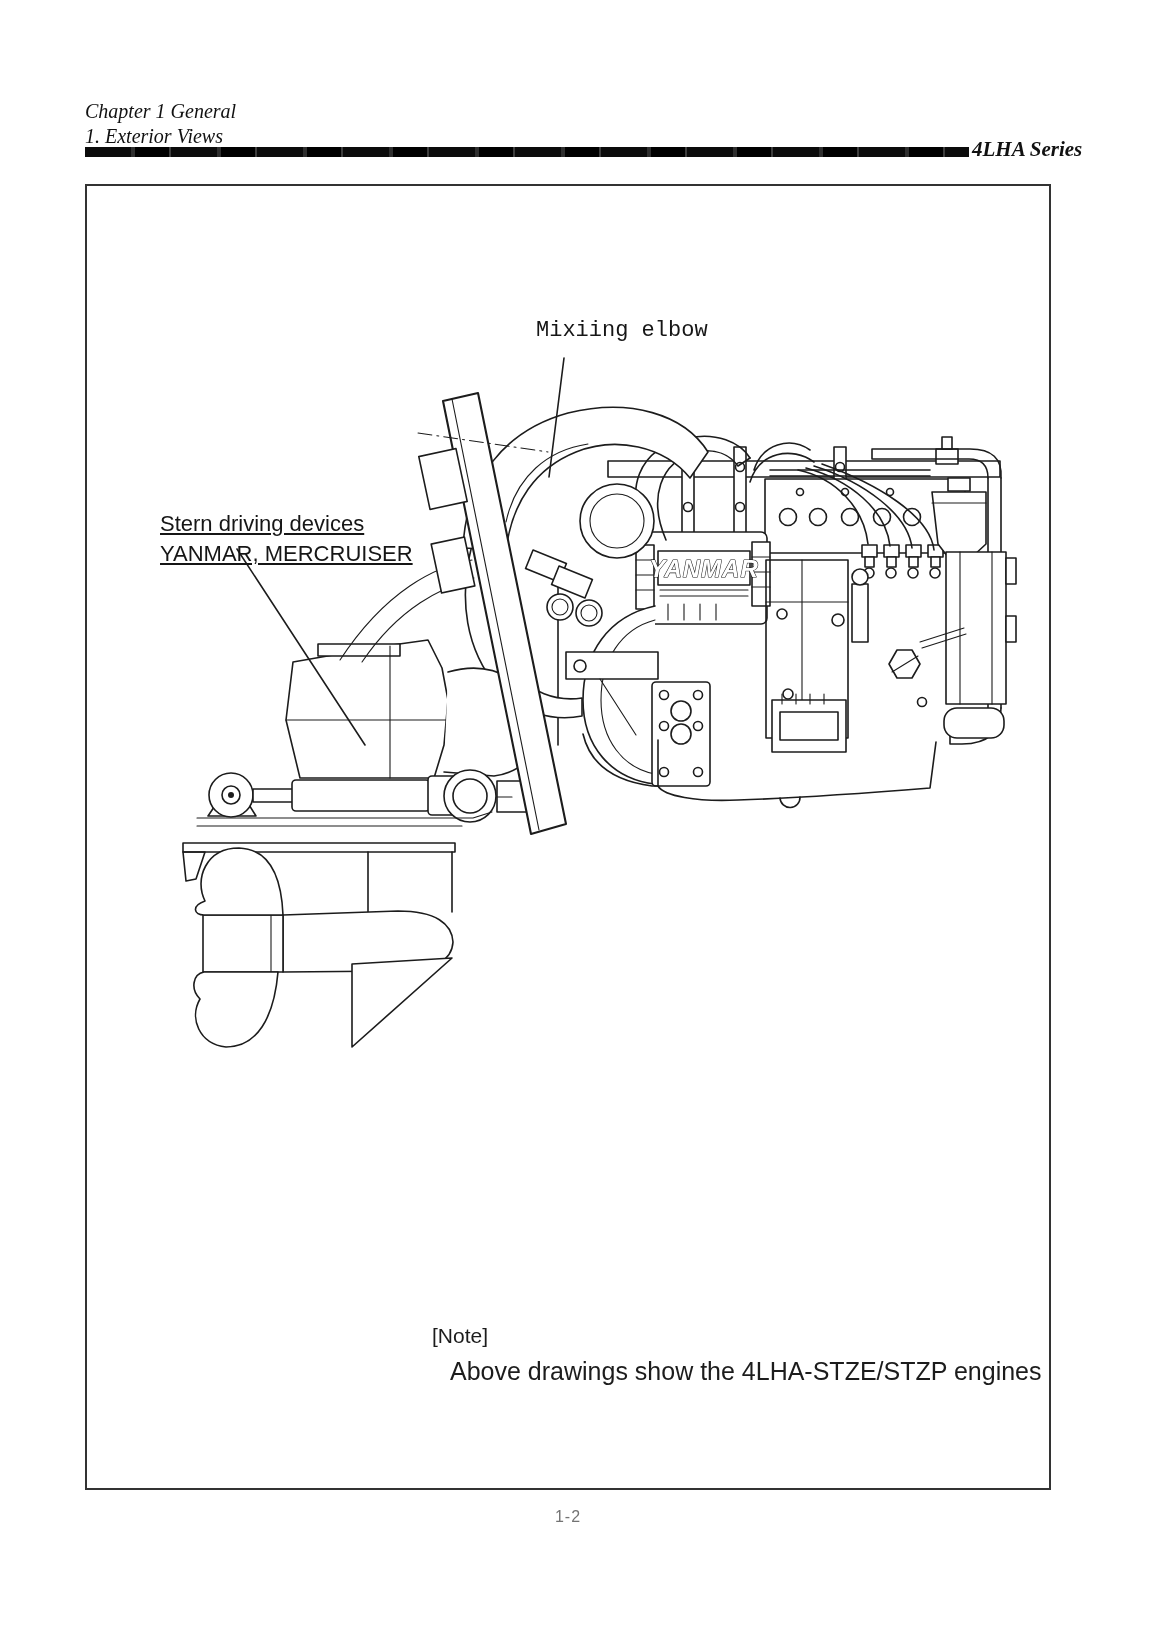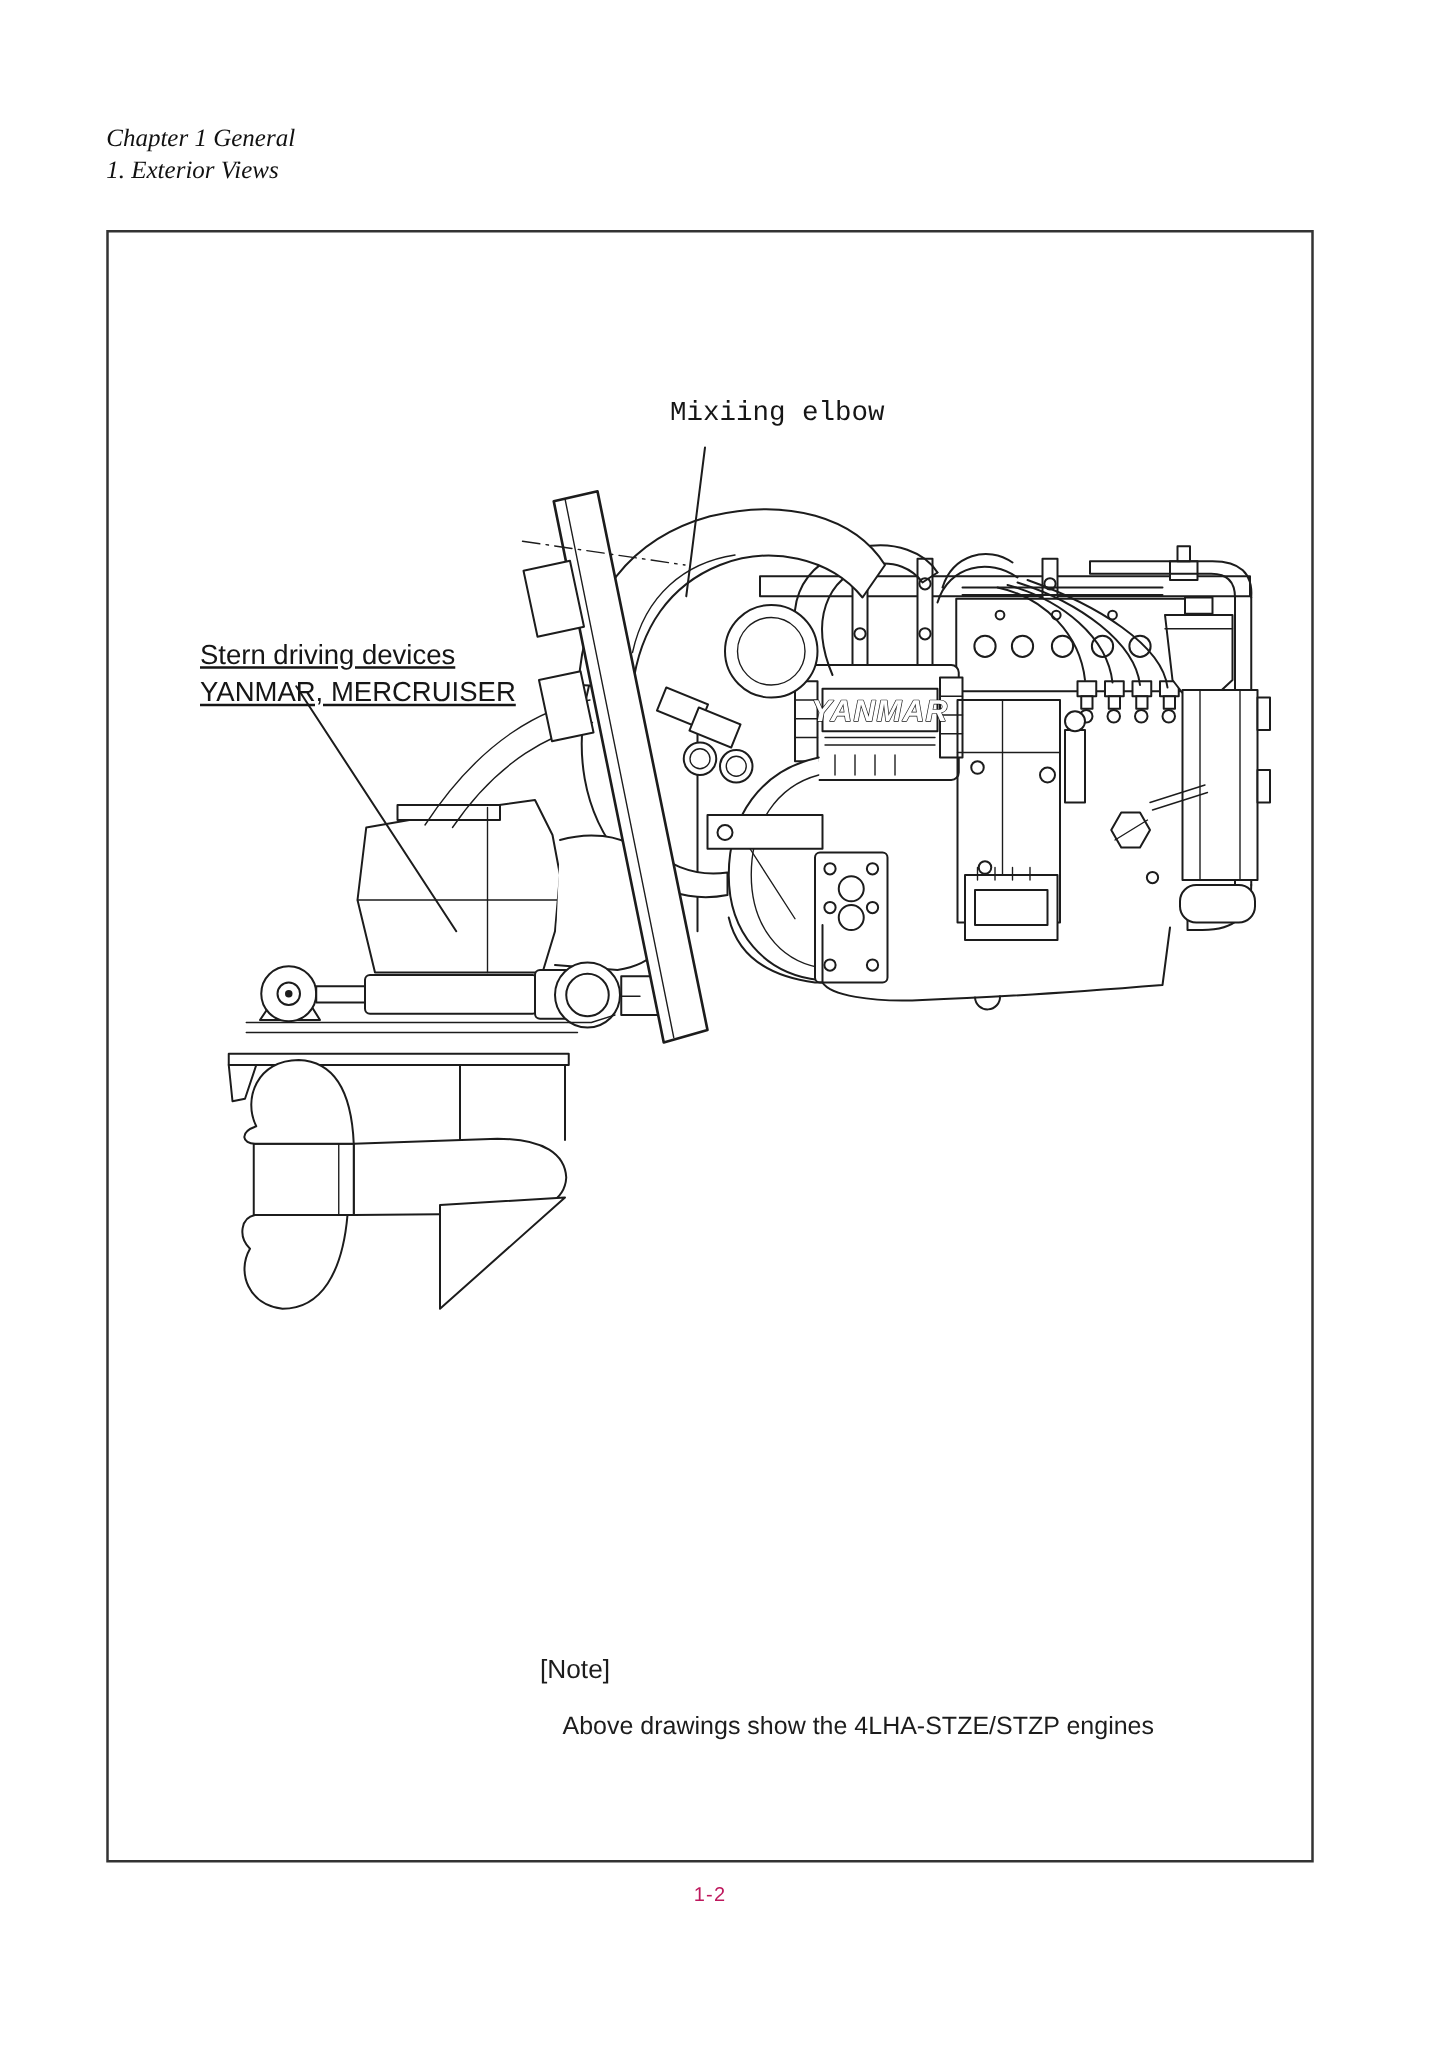--- a/index.html
+++ b/index.html
@@ -34,24 +34,24 @@
     position:absolute;left:85px;top:184px;width:962px;height:1302px;
     border:2px solid #333;background:#fff;box-sizing:content-box;
   }
   .dwg{position:absolute;left:85px;top:184px;width:966px;height:1306px;}
   
   .lbl{position:absolute;font-size:22px;color:#161616;white-space:nowrap;}
   .lbl-mixing{left:536px;top:318px;font-family:Liberation Mono, monospace;}
   .lbl-stern{left:160px;top:509px;line-height:30px;text-decoration:underline;}
   .note-block{position:absolute;left:432px;top:1324px;}
   .note-title{font-weight:normal;font-size:21px;}
-  .note-body{font-size:20px;margin:22px 0 0 18px;white-space:nowrap;}
+  .note-body{font-size:25px;margin:9px 0 0 18px;white-space:nowrap;}
   .pagenum{
     position:absolute;left:85px;top:1508px;width:966px;
-    text-align:center;font-size:16px;letter-spacing:1px;color:#be185d;
+    text-align:center;font-size:16px;letter-spacing:1px;color:#737373;
   }
   
   #dwg *{stroke:#1c1c1c;stroke-width:1.6;fill:none;stroke-linejoin:round;stroke-linecap:round;}
   #dwg .w{fill:#ffffff;}
   #dwg .ink{fill:#1c1c1c;stroke:none;}
   #dwg .thin{stroke-width:1.1;}
   #dwg .hv{stroke-width:2.1;}
   #dwg text.logo{
     font-family:"Liberation Sans", sans-serif;
     font-weight:bold;font-style:italic;font-size:24px;letter-spacing:1px;
@@ -59,20 +59,24 @@
   }
 </style>
 </head>
 <body>
 
 <div class="page">
 
   <div class="hdr">
     <div class="line">Chapter 1 General</div>
     <div class="line">1. Exterior Views</div>
+  </div>
+  <div class="rule-row">
+    <div class="thick-rule"></div>
+    <div class="series">4LHA Series</div>
   </div>
 
   <div class="figure-box"></div>
 
   <svg id="dwg" class="dwg" viewBox="85 184 966 1306" xmlns="http://www.w3.org/2000/svg">
 
     <g>
 
       <path d="M558,565 V745"></path>
       <path d="M608,461 H1000 M608,477 H1000 M608,461 V477 M1000,461 V477"></path>

